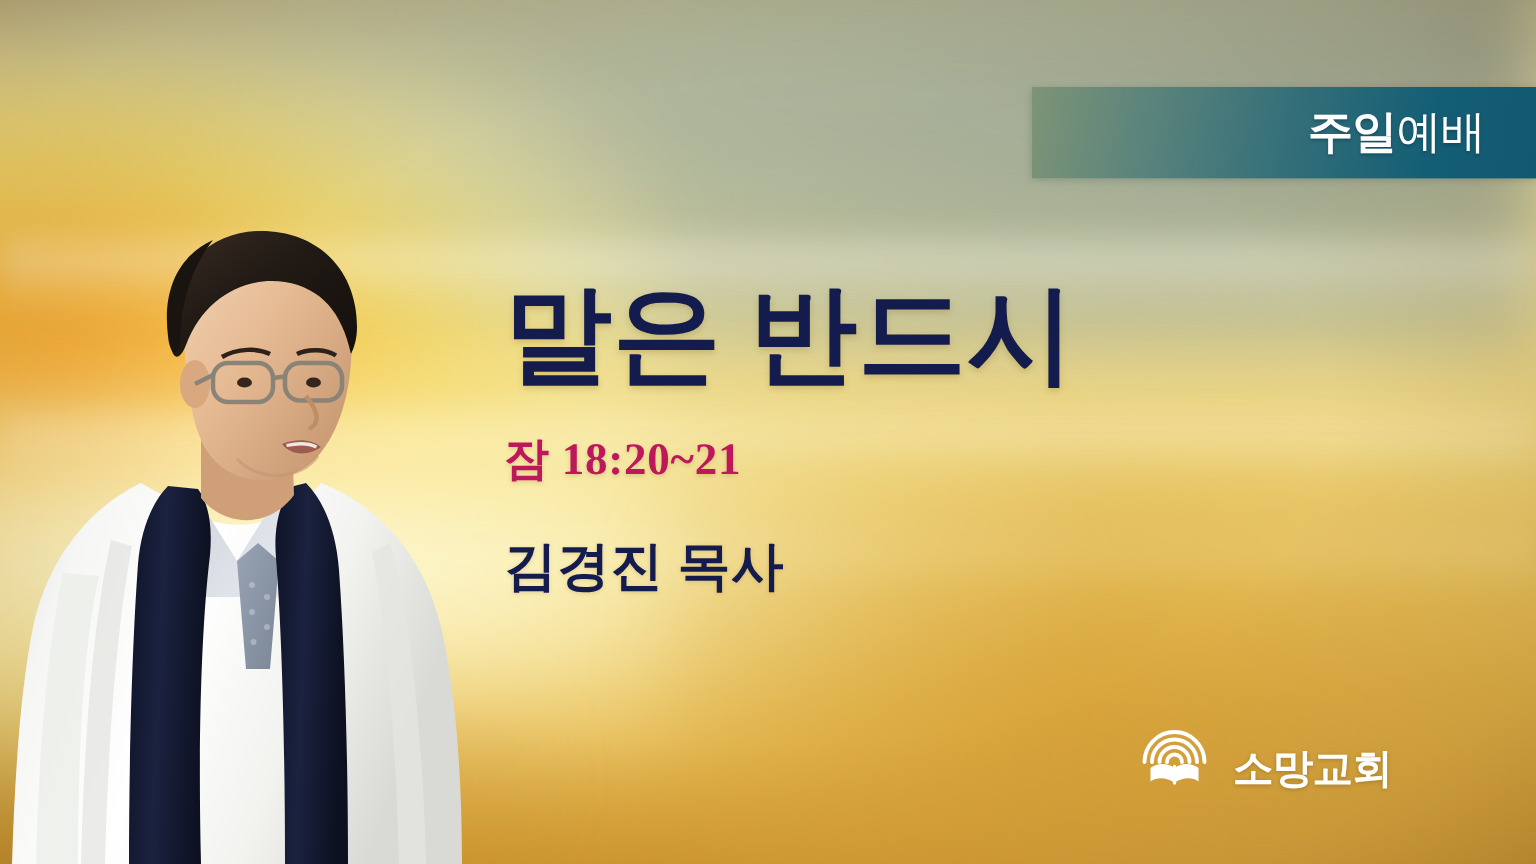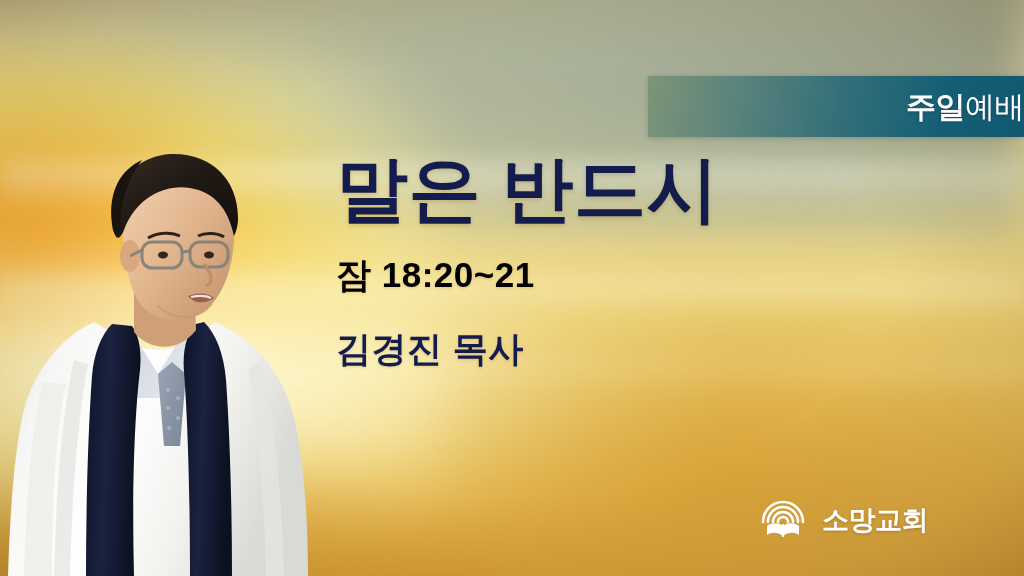--- a/index.html
+++ b/index.html
@@ -106,31 +106,32 @@
   
   .bg-vignette{
     position:absolute; inset:0;
     background:radial-gradient(ellipse at 50% 48%,
       rgba(0,0,0,0) 52%, rgba(90,60,10,0.14) 82%, rgba(70,45,5,0.26) 100%);
   }
 
   
   .banner{
     position:absolute;
-    right:0; top:76px;
-    width:376px; height:61px;
+    right:0; top:58px;
+    width:336px; height:61px;
     background:linear-gradient(100deg,
       rgba(122,146,116,0.92) 0%,
       rgba(88,130,122,0.94) 22%,
       rgba(46,108,120,0.96) 52%,
       rgba(16,92,116,0.97) 78%,
       rgba(11,86,112,0.97) 100%);
     display:flex;
     align-items:center;
     justify-content:flex-end;
+    padding-right:34px;
     box-shadow:0 1px 5px rgba(40,60,55,0.25);
   }
   .banner-label{
     font-size:30px;
     letter-spacing:-0.5px;
     color:#ffffff;
     white-space:nowrap;
     line-height:1;
     text-shadow:0 1px 2px rgba(0,40,50,0.35);
   }
@@ -142,59 +143,60 @@
     position:absolute;
     left:8px; bottom:0;
     width:322px; height:430px;
     pointer-events:none;
   }
   .speaker svg{ display:block; width:100%; height:100%; }
 
   
   .text-block{
     position:absolute;
-    left:336px; top:150px;
+    left:336px; top:184px;
     width:560px;
+    font-family:Liberation Serif, serif;
   }
   .title-line{
     font-size:72px;
     font-weight:700;
     color:#141c4e;
     line-height:1.11;
     letter-spacing:0.5px;
     white-space:nowrap;
     text-shadow:0 2px 4px rgba(120,85,10,0.22);
   }
   .scripture{
     margin-top:26px;
-    font-size:35px;
+    font-size:30px;
     font-weight:700;
-    color:#000000;
+    color:#be185d;
     letter-spacing:0.5px;
     line-height:1.1;
     white-space:nowrap;
     text-shadow:0 1px 3px rgba(120,85,10,0.20);
   }
   .preacher{
     margin-top:36px;
     font-size:35px;
     font-weight:700;
     color:#141c4e;
     letter-spacing:0.5px;
     line-height:1.1;
     white-space:nowrap;
     text-shadow:0 1px 3px rgba(120,85,10,0.20);
   }
 
   
   .logo{
     position:absolute;
-    right:96px; bottom:36px;
+    right:96px; bottom:50px;
     display:flex;
-    align-items:center;
+    align-items:flex-end;
     gap:16px;
   }
   .logo-mark{ width:46px; height:40px; flex:none; }
   .logo-mark svg{ display:block; width:100%; height:100%; }
   .logo-text{
     font-size:27px;
     font-weight:700;
     color:#ffffff;
     letter-spacing:-0.5px;
     line-height:1;

